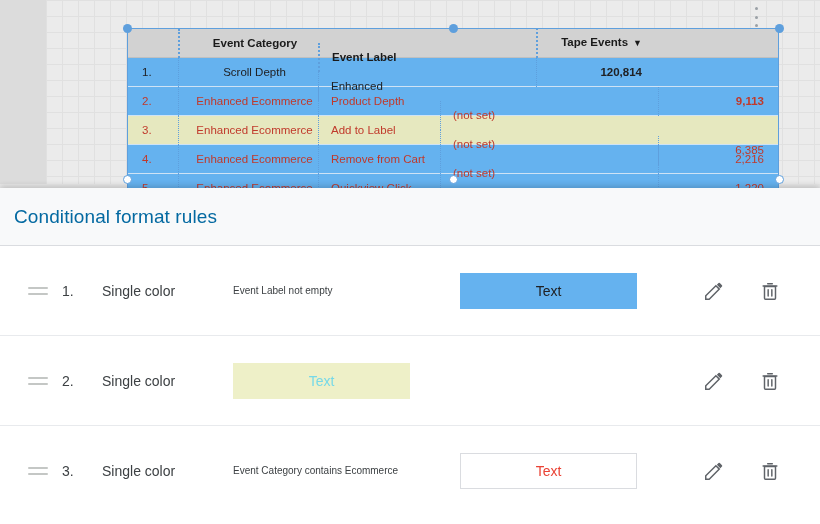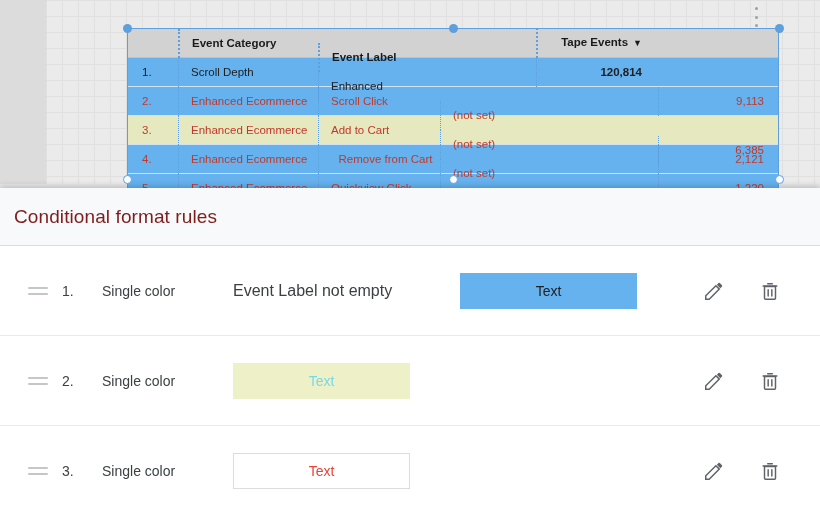--- a/index.html
+++ b/index.html
@@ -100,21 +100,21 @@
     font-weight: bold;
     height: 29px;
     border-bottom: 1px solid #c0c0c0;
   }
 
   .tbl-body-row { border-bottom: 1px solid #cfe3f5; }
   .row-blue   { background: #65b2ef; }
   .row-yellow { background: #e6e8bf; }
 
   .c-idx   { width: 50px;  padding-left: 14px; }
-  .c-cat   { width: 140px; padding-left: 12px; border-left: 1px dotted #5e9fdd; }
+  .c-cat   { width: 140px; padding-left: 12px; border-left: 1px dotted #5e9fdd; text-align: center; }
   .c-act   { width: 122px; padding-left: 12px; border-left: 1px dotted #5e9fdd; }
   .c-lab   { width: 218px; padding-left: 12px; border-left: 1px dotted #5e9fdd; margin-top: 29px; }
   .c-tot   { width: 120px; padding-right: 14px; text-align: right;
              border-left: 1px dotted #5e9fdd; }
 
   .tbl-header .c-cat, .tbl-header .c-act,
   .tbl-header .c-lab, .tbl-header .c-tot { border-left: 2px dotted #5e9fdd; }
 
   .txt-dark { color: #202124; }
   .txt-red  { color: #c0392b; }
@@ -152,21 +152,21 @@
   #rules-panel-header {
     height: 58px;
     background: #f8f9fa;
     border-bottom: 1px solid #dadce0;
     display: flex;
     align-items: center;
     padding-left: 14px;
   }
   #rules-panel-title {
     font-size: 19px;
-    color: #7f1d1d;
+    color: #0369a1;
     font-weight: normal;
     letter-spacing: 0.1px;
   }
 
   #rules-list { padding: 0; }
 
   .rule-row {
     display: flex;
     align-items: center;
     height: 90px;
@@ -200,21 +200,21 @@
   }
 
   .rule-type {
     flex: 0 0 131px;
     font-size: 14px;
     color: #3c4043;
   }
 
   .rule-condition {
     flex: 0 0 227px;
-    font-size: 16px;
+    font-size: 10px;
     color: #3c4043;
     line-height: 20px;
     padding-right: 14px;
   }
 
   .rule-swatch {
     flex: 0 0 177px;
     height: 36px;
     display: flex;
     align-items: center;
@@ -261,39 +261,39 @@
     <div class="tbl-row tbl-body-row row-blue" style="background: rgb(101, 178, 239);">
       <div class="c-idx txt-dark" style="color: rgb(32, 33, 36);">1.</div>
       <div class="c-cat txt-dark" style="color: rgb(32, 33, 36);">Scroll Depth</div>
       <div class="c-lab txt-dark" style="color: rgb(32, 33, 36);">Enhanced</div>
       <div class="c-tot txt-dark" style="color: rgb(32, 33, 36); font-weight: bold;">120,814</div>
     </div>
 
     <div class="tbl-row tbl-body-row row-blue" style="background: rgb(101, 178, 239);">
       <div class="c-idx txt-red" style="color: rgb(192, 57, 43);">2.</div>
       <div class="c-cat txt-red" style="color: rgb(192, 57, 43);">Enhanced Ecommerce</div>
-      <div class="c-act txt-red" style="color: rgb(192, 57, 43);">Scroll Click</div>
+      <div class="c-act txt-red" style="color: rgb(192, 57, 43);">Product Depth</div>
       <div class="c-lab txt-red" style="color: rgb(192, 57, 43);">(not set)</div>
-      <div class="c-tot txt-red" style="color: rgb(192, 57, 43);">9,113</div>
+      <div class="c-tot txt-red" style="color: rgb(192, 57, 43); font-weight: bold;">9,113</div>
     </div>
 
     <div class="tbl-row tbl-body-row row-yellow" style="background: rgb(230, 232, 191);">
       <div class="c-idx txt-red" style="color: rgb(192, 57, 43);">3.</div>
       <div class="c-cat txt-red" style="color: rgb(192, 57, 43);">Enhanced Ecommerce</div>
-      <div class="c-act txt-red" style="color: rgb(192, 57, 43);">Add to Cart</div>
+      <div class="c-act txt-red" style="color: rgb(192, 57, 43);">Add to Label</div>
       <div class="c-lab txt-red" style="color: rgb(192, 57, 43);">(not set)</div>
       <div class="c-tot txt-red" style="color: rgb(192, 57, 43); margin-top: 40px;">6,385</div>
     </div>
 
     <div class="tbl-row tbl-body-row row-blue" style="background: rgb(101, 178, 239);">
       <div class="c-idx txt-red" style="color: rgb(192, 57, 43);">4.</div>
       <div class="c-cat txt-red" style="color: rgb(192, 57, 43);">Enhanced Ecommerce</div>
-      <div class="c-act txt-red" style="color: rgb(192, 57, 43); text-align: center;">Remove from Cart</div>
+      <div class="c-act txt-red" style="color: rgb(192, 57, 43);">Remove from Cart</div>
       <div class="c-lab txt-red" style="color: rgb(192, 57, 43);">(not set)</div>
-      <div class="c-tot txt-red" style="color: rgb(192, 57, 43);">2,121</div>
+      <div class="c-tot txt-red" style="color: rgb(192, 57, 43);">2,216</div>
     </div>
 
     <div class="tbl-row tbl-body-row row-blue" style="background: rgb(101, 178, 239);">
       <div class="c-idx txt-red" style="color: rgb(192, 57, 43);">5.</div>
       <div class="c-cat txt-red" style="color: rgb(192, 57, 43);">Enhanced Ecommerce</div>
       <div class="c-act txt-red" style="color: rgb(192, 57, 43);">Quickview Click</div>
       <div class="c-lab txt-red" style="color: rgb(192, 57, 43);">Android Tape Handle Black</div>
       <div class="c-tot txt-red" style="color: rgb(192, 57, 43);">1,220</div>
     </div>
 
@@ -362,20 +362,21 @@
       </div>
     </div>
 
     <div class="rule-row">
       <div class="drag-handle">
         <span></span>
           <span></span>
       </div>
       <div class="rule-index">3.</div>
       <div class="rule-type">Single color</div>
+      <div class="rule-condition">Event Category contains Ecommerce</div>
       <div class="rule-swatch swatch-outline" id="swatch-3" style="background: rgb(255, 255, 255); color: rgb(234, 67, 53);">Text</div>
       <div class="rule-spacer"></div>
       <div class="icon-btn">
         <svg width="22" height="22" viewBox="0 0 24 24" aria-hidden="true">
           <path d="M3 17.25V21h3.75L17.81 9.94l-3.75-3.75L3 17.25z" fill="none" stroke="#5f6368" stroke-width="1.6"></path>
           <path d="M20.71 7.04a1 1 0 000-1.41l-2.34-2.34a1 1 0 00-1.41 0l-1.83 1.83 3.75 3.75 1.83-1.83z" fill="#5f6368"></path>
         </svg>
       </div>
       <div class="icon-btn">
         <svg width="22" height="22" viewBox="0 0 24 24" aria-hidden="true">

